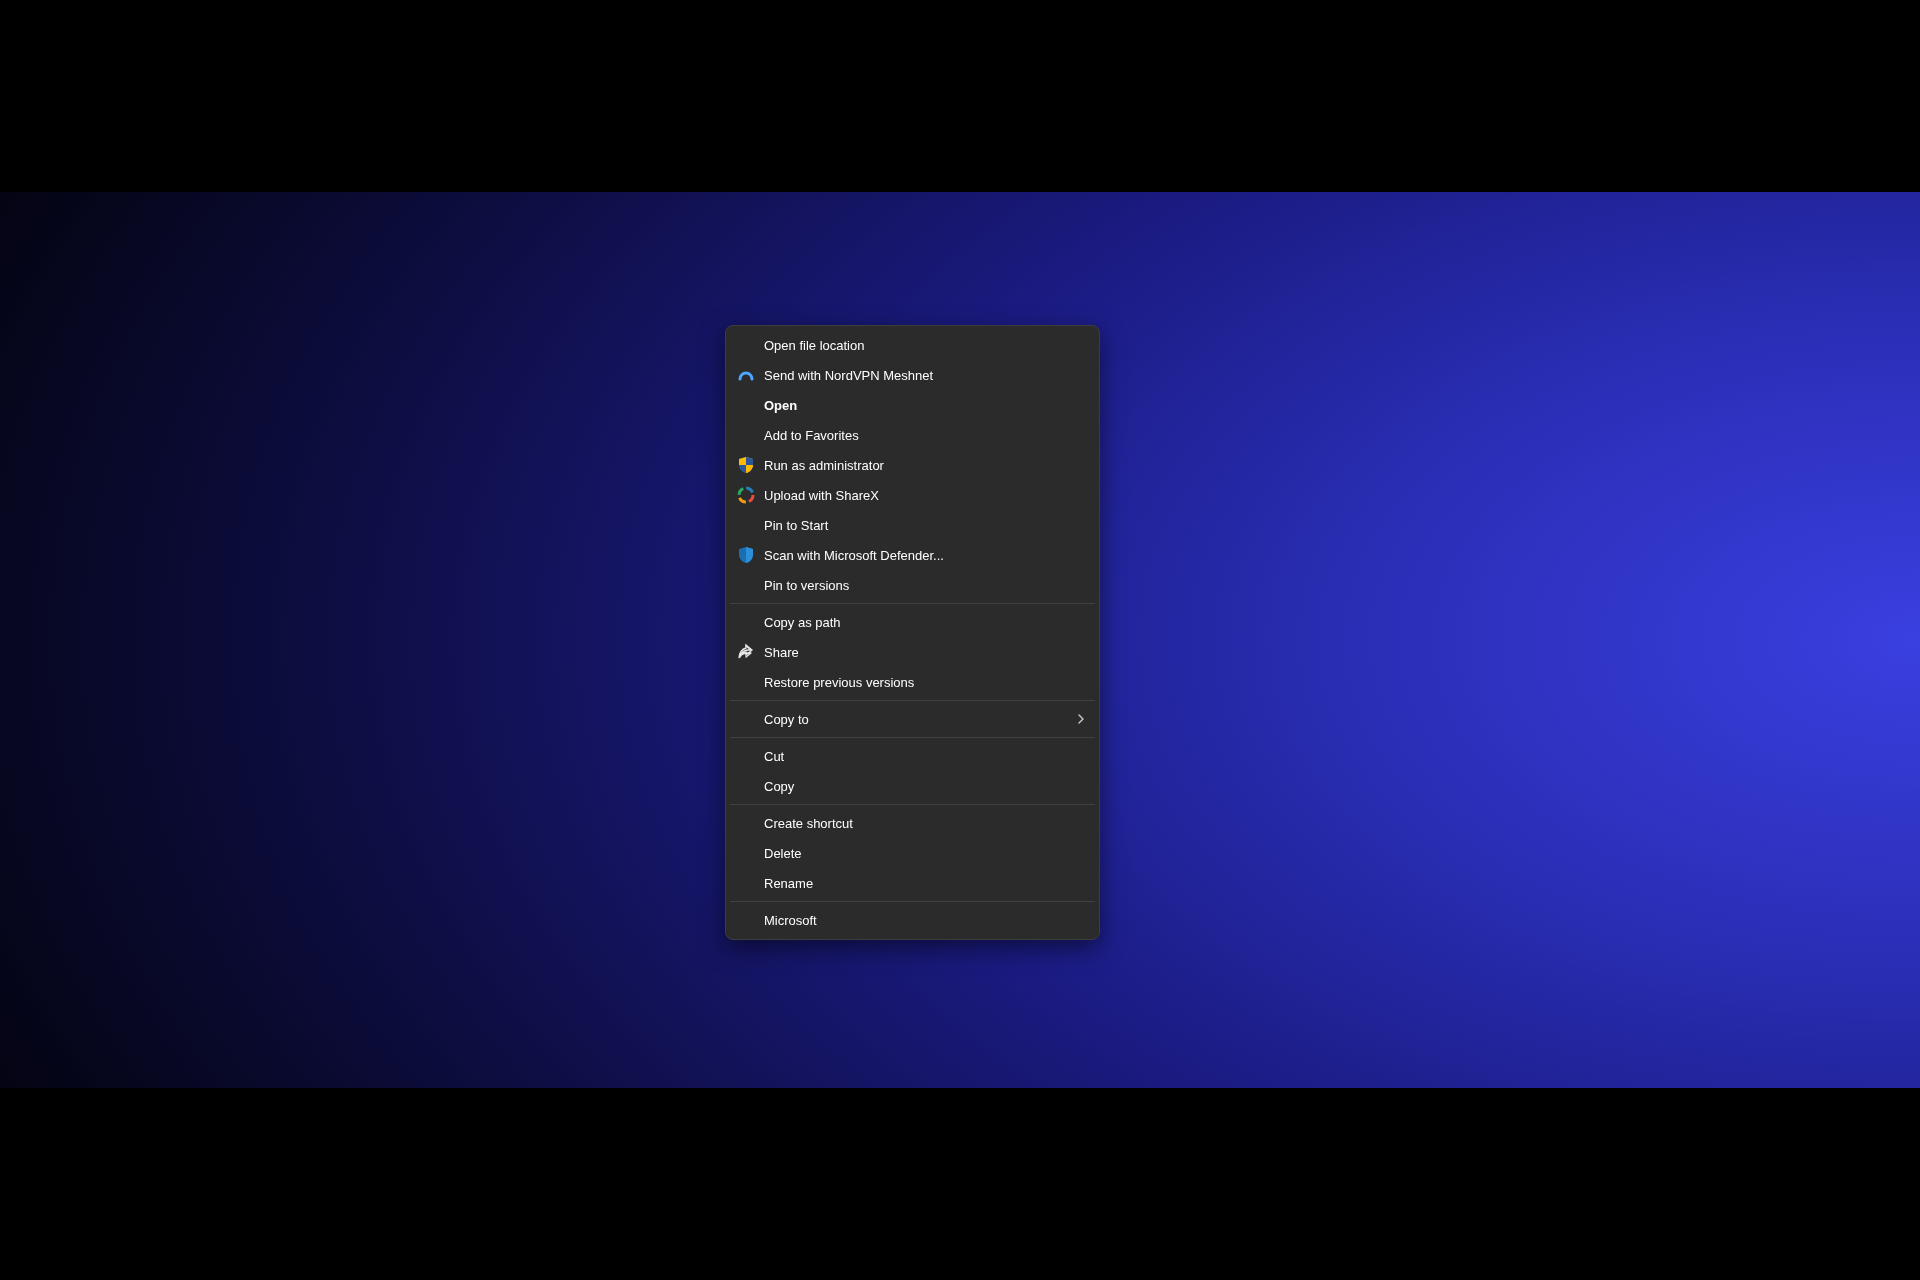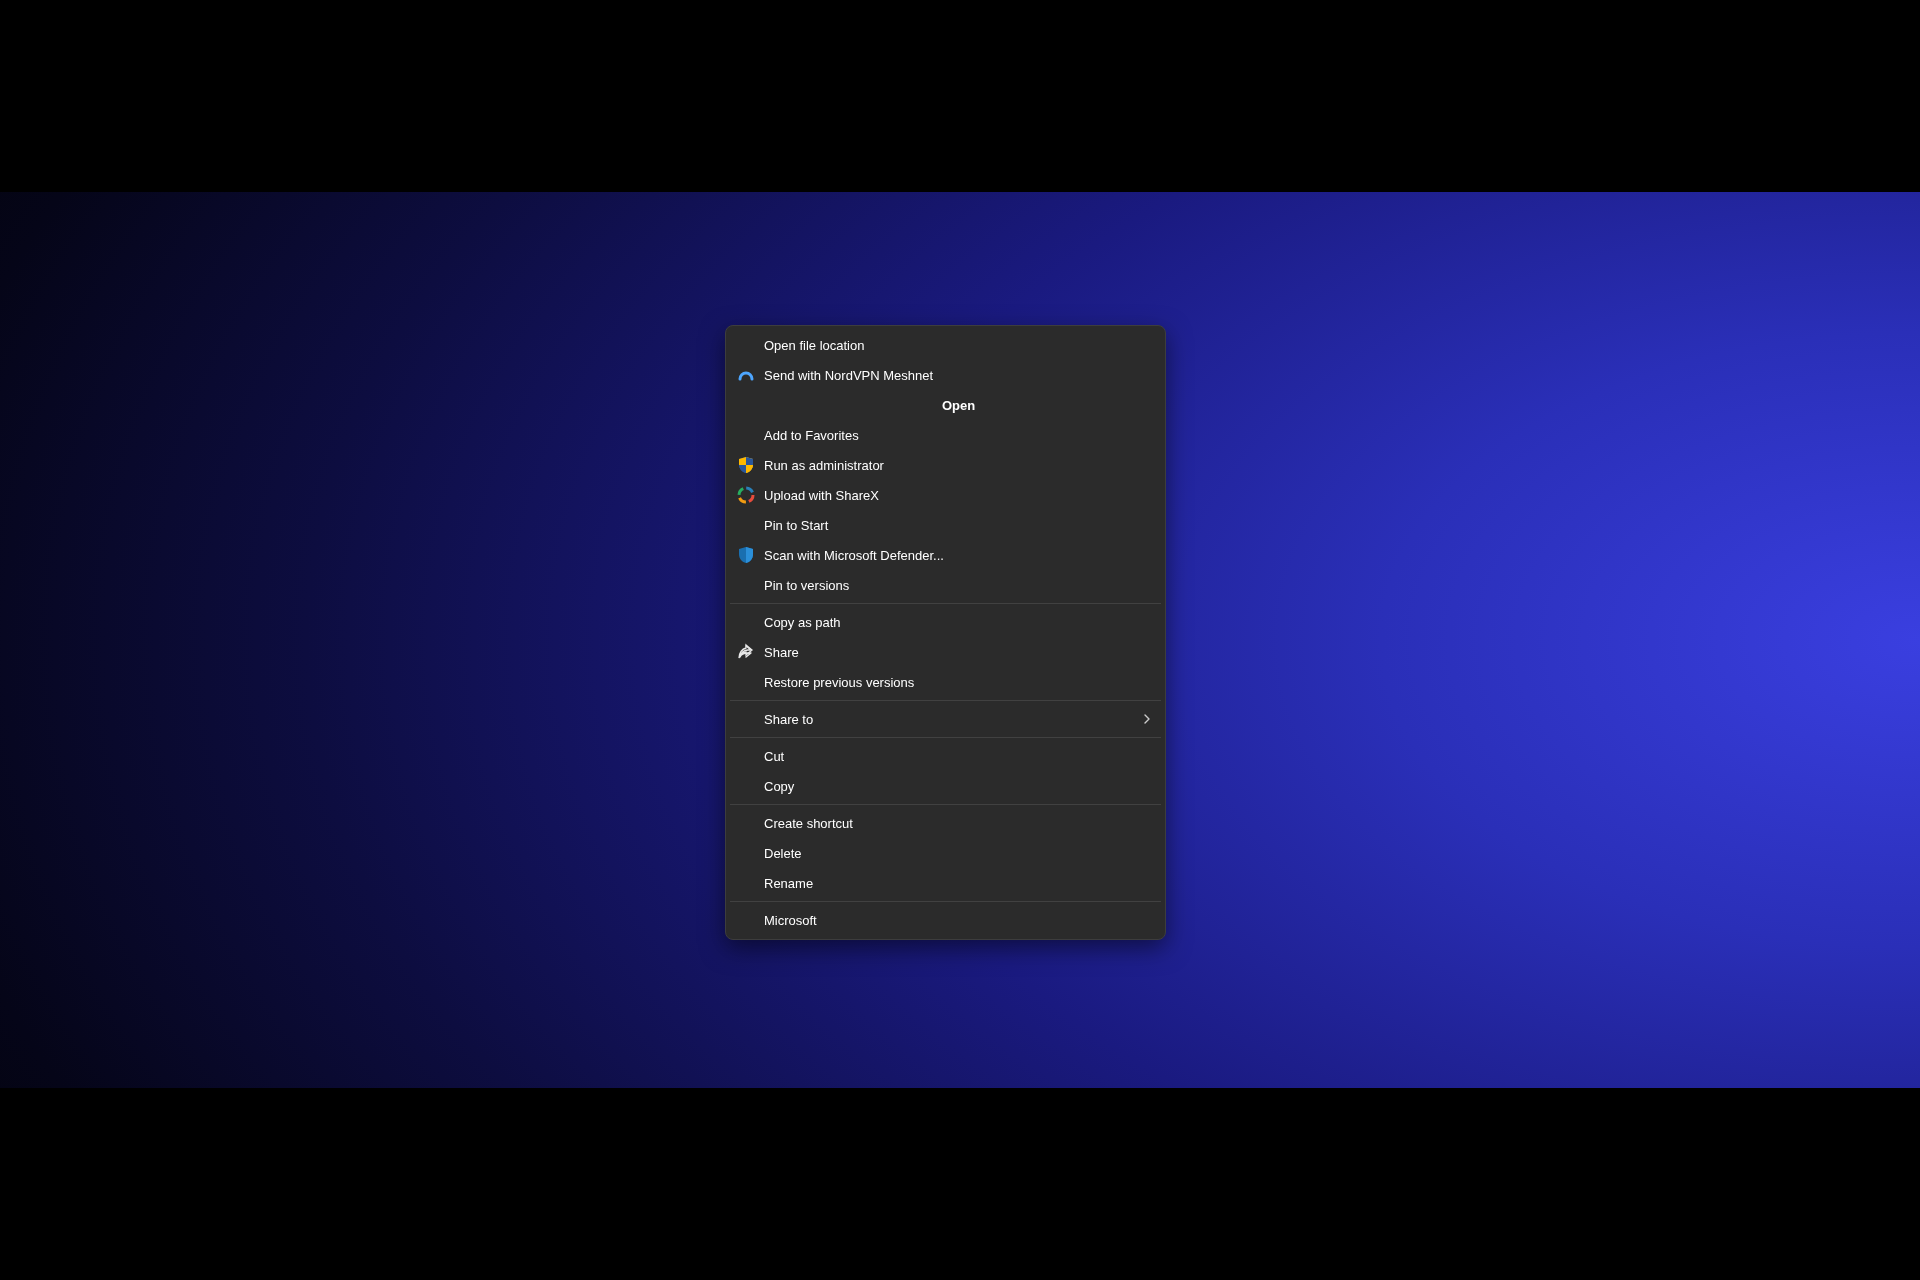--- a/index.html
+++ b/index.html
@@ -10,21 +10,21 @@
   }
   .letterbox-top, .letterbox-bottom {
     position:absolute; left:0; right:0; height:192px; background:#000;
   }
   .letterbox-top { top:0; }
   .letterbox-bottom { bottom:0; }
 
   .context-menu {
     position:absolute;
     left:725px; top:325px;
-    width:441px;
+    width:375px;
     background:#2b2b2b;
     border:1px solid #3d3d3d;
     border-radius:8px;
     padding:4px 0;
     box-shadow:0 8px 24px rgba(0,0,0,0.5);
     color:#ffffff;
     font-size:13px;
   }
   .menu-item {
     display:flex;
@@ -34,21 +34,21 @@
     cursor:default;
     position:relative;
   }
   .menu-icon {
     width:20px; height:20px;
     margin-right:8px;
     display:flex; align-items:center; justify-content:center;
     flex-shrink:0;
   }
   .menu-label { flex:1; white-space:nowrap; line-height:1; }
-  .menu-label.bold { font-weight:600;text-align:center; }
+  .menu-label.bold { font-weight:600; }
   .menu-sep {
     height:1px;
     background:#414141;
     margin:3px 4px;
   }
   .submenu-arrow {
     width:12px; height:12px;
     display:flex; align-items:center; justify-content:center;
     color:#cccccc;
   }
@@ -135,21 +135,21 @@
       </div>
       <span class="menu-label">Share</span>
     </div>
     <div class="menu-item">
       <div class="menu-icon"></div>
       <span class="menu-label">Restore previous versions</span>
     </div>
     <div class="menu-sep"></div>
     <div class="menu-item">
       <div class="menu-icon"></div>
-      <span class="menu-label">Share to</span>
+      <span class="menu-label">Copy to</span>
       <div class="submenu-arrow">
         <svg width="8" height="10" viewBox="0 0 8 10">
           <path d="M2 1 L6 5 L2 9" fill="none" stroke="#cccccc" stroke-width="1.4" stroke-linecap="round" stroke-linejoin="round"></path>
         </svg>
       </div>
     </div>
     <div class="menu-sep"></div>
     <div class="menu-item">
       <div class="menu-icon"></div>
       <span class="menu-label">Cut</span>

